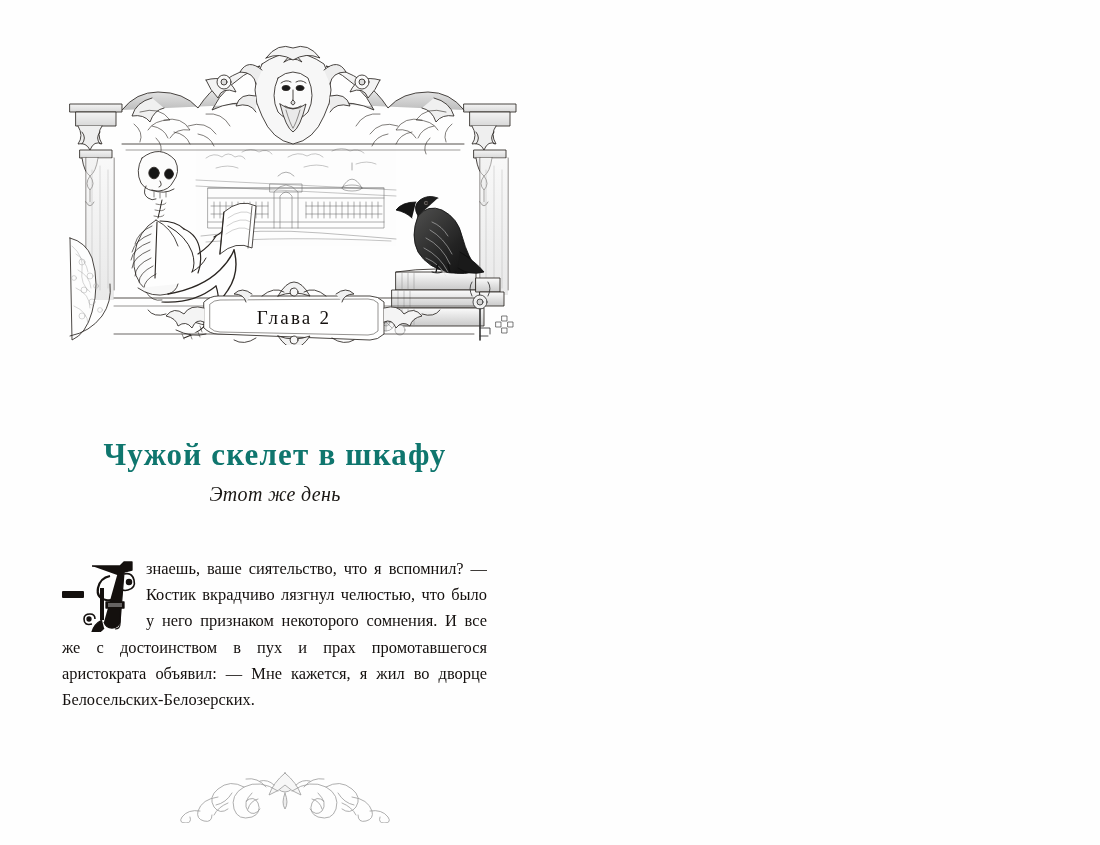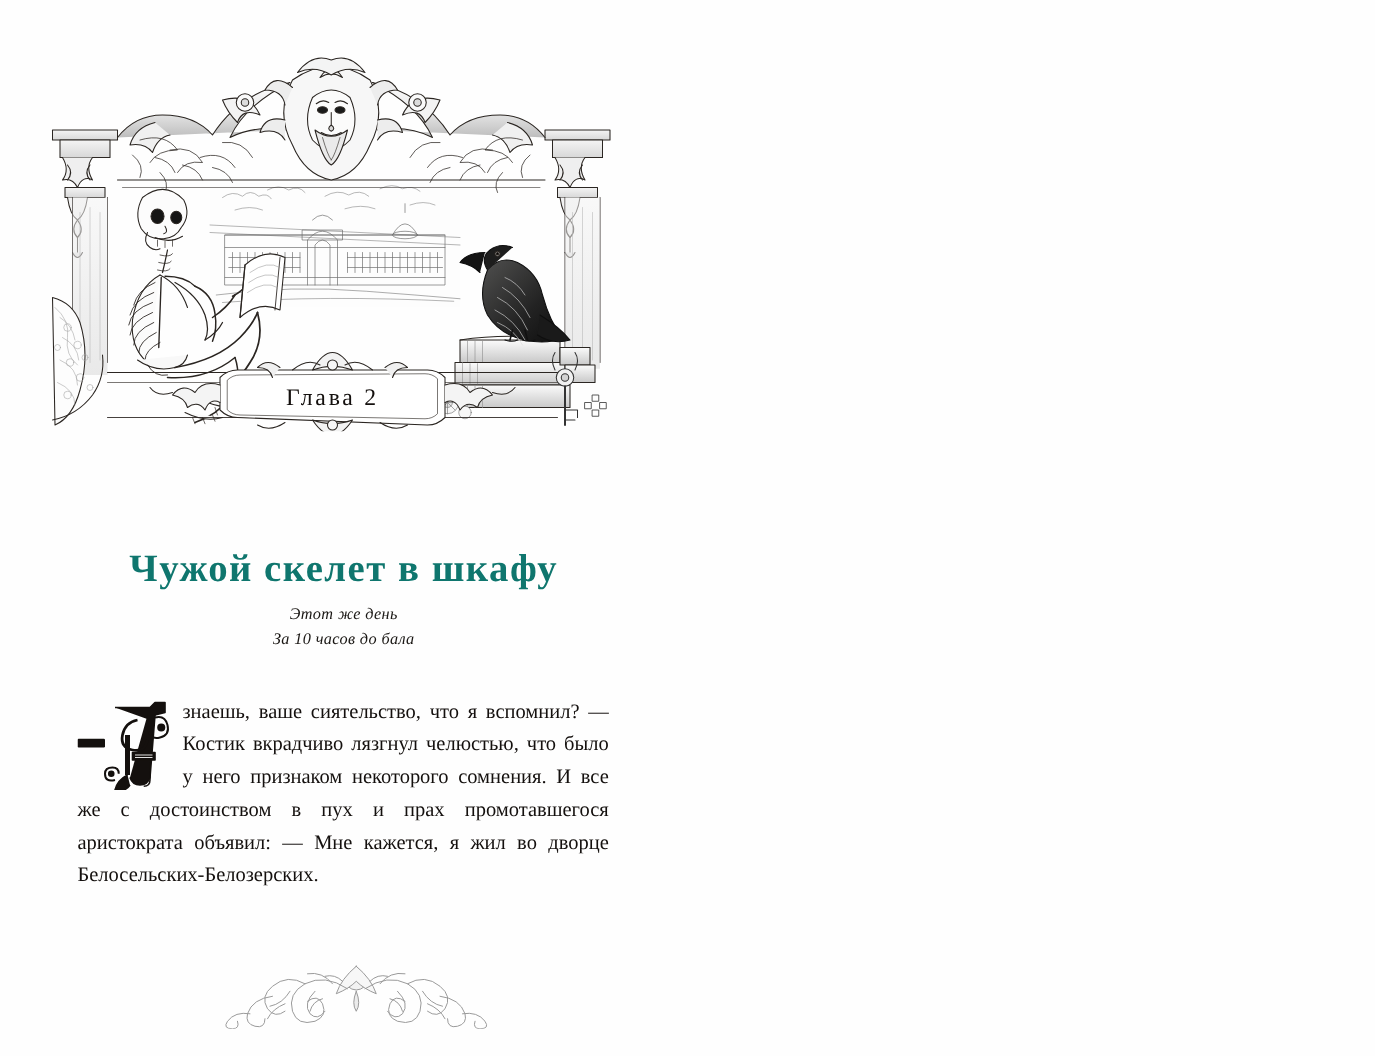--- a/index.html
+++ b/index.html
@@ -23,21 +23,21 @@
   }
   .page {
     position: relative;
     width: 550px;
     height: 845px;
     box-sizing: border-box;
   }
   
   .illustration {
     position: absolute;
-    left: 28px;
+    left: 56px;
     top: 40px;
     width: 475px;
     height: 305px;
   }
   .illustration svg { display: block; width: 100%; height: 100%; }
 
   .chapter-title {
     position: absolute;
     left: 0;
     top: 437px;
@@ -49,21 +49,21 @@
     letter-spacing: 1.2px;
     color: #0f766e;
   }
   .chapter-sub {
     position: absolute;
     left: 0;
     width: 550px;
     text-align: center;
     font-style: italic;
     font-family: "Liberation Serif", serif;
-    font-size: 13px;
+    font-size: 20px;
     color: #1a1714;
     letter-spacing: .3px;
   }
   .chapter-sub.l1 { top: 483px; }
   .chapter-sub.l2 { top: 503px; }
 
   .body-col-left {
     position: absolute;
     left: 62px;
     top: 556px;
@@ -415,21 +415,20 @@
             <circle cx="238" cy="300" r="4" fill="#f6f6f6"></circle>
           </g>
         </g>
 
         <text x="238" y="284" text-anchor="middle" font-family="Liberation Serif, serif" font-size="19" letter-spacing="2.2" fill="#14100e">Глава 2</text>
       </svg>
     </div>
 
     <div class="chapter-title">Чужой скелет в шкафу</div>
     <div class="chapter-sub l1">Этот же день</div>
-    <div class="chapter-sub l2">За 10 часов до бала</div>
 
     <div class="body-col-left">
       <p class="first">
         <span class="dropcap-wrap">
           <svg width="78" height="74" viewBox="0 0 78 74" xmlns="http://www.w3.org/2000/svg">
 
             <rect x="0" y="33" width="22" height="7" rx="1" fill="#14100e"></rect>
             <g stroke="#14100e" fill="none" stroke-width="1.3" stroke-linejoin="round">
 
               <path d="M30 8 L58 8 L62 4 L70 4 L70 12 L62 14 L58 18" fill="#14100e"></path>

